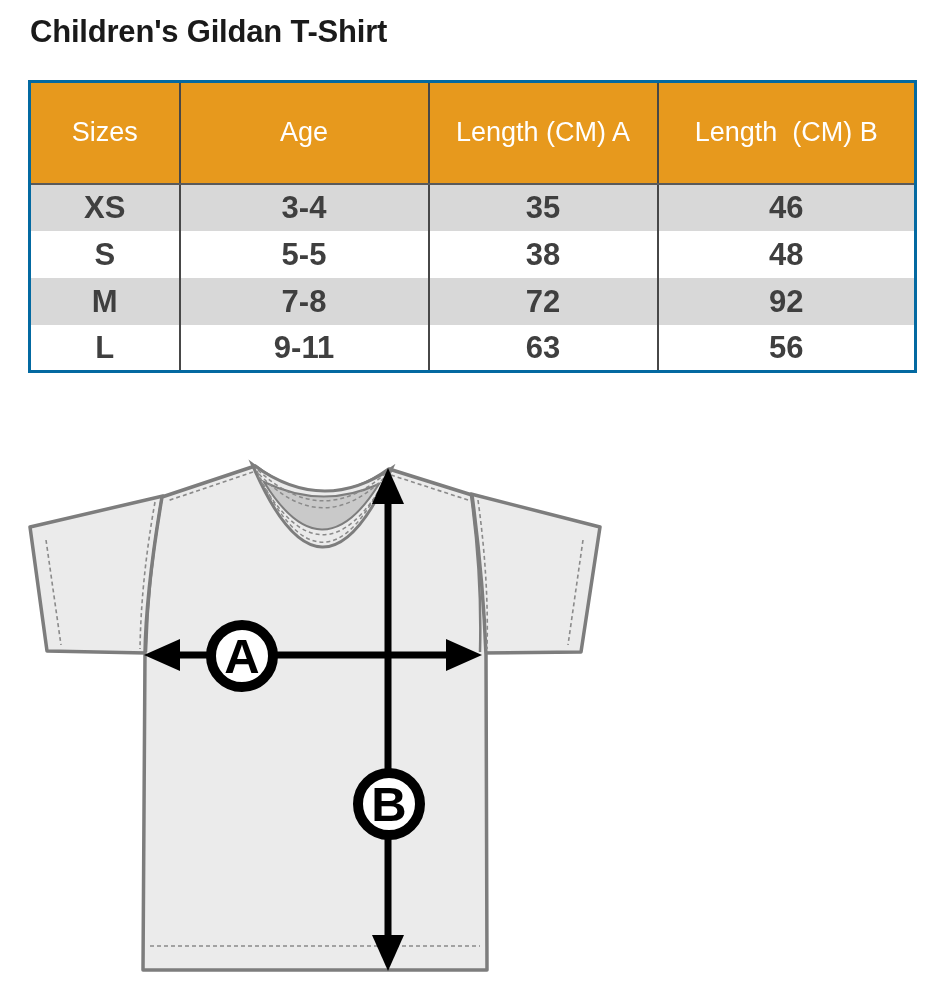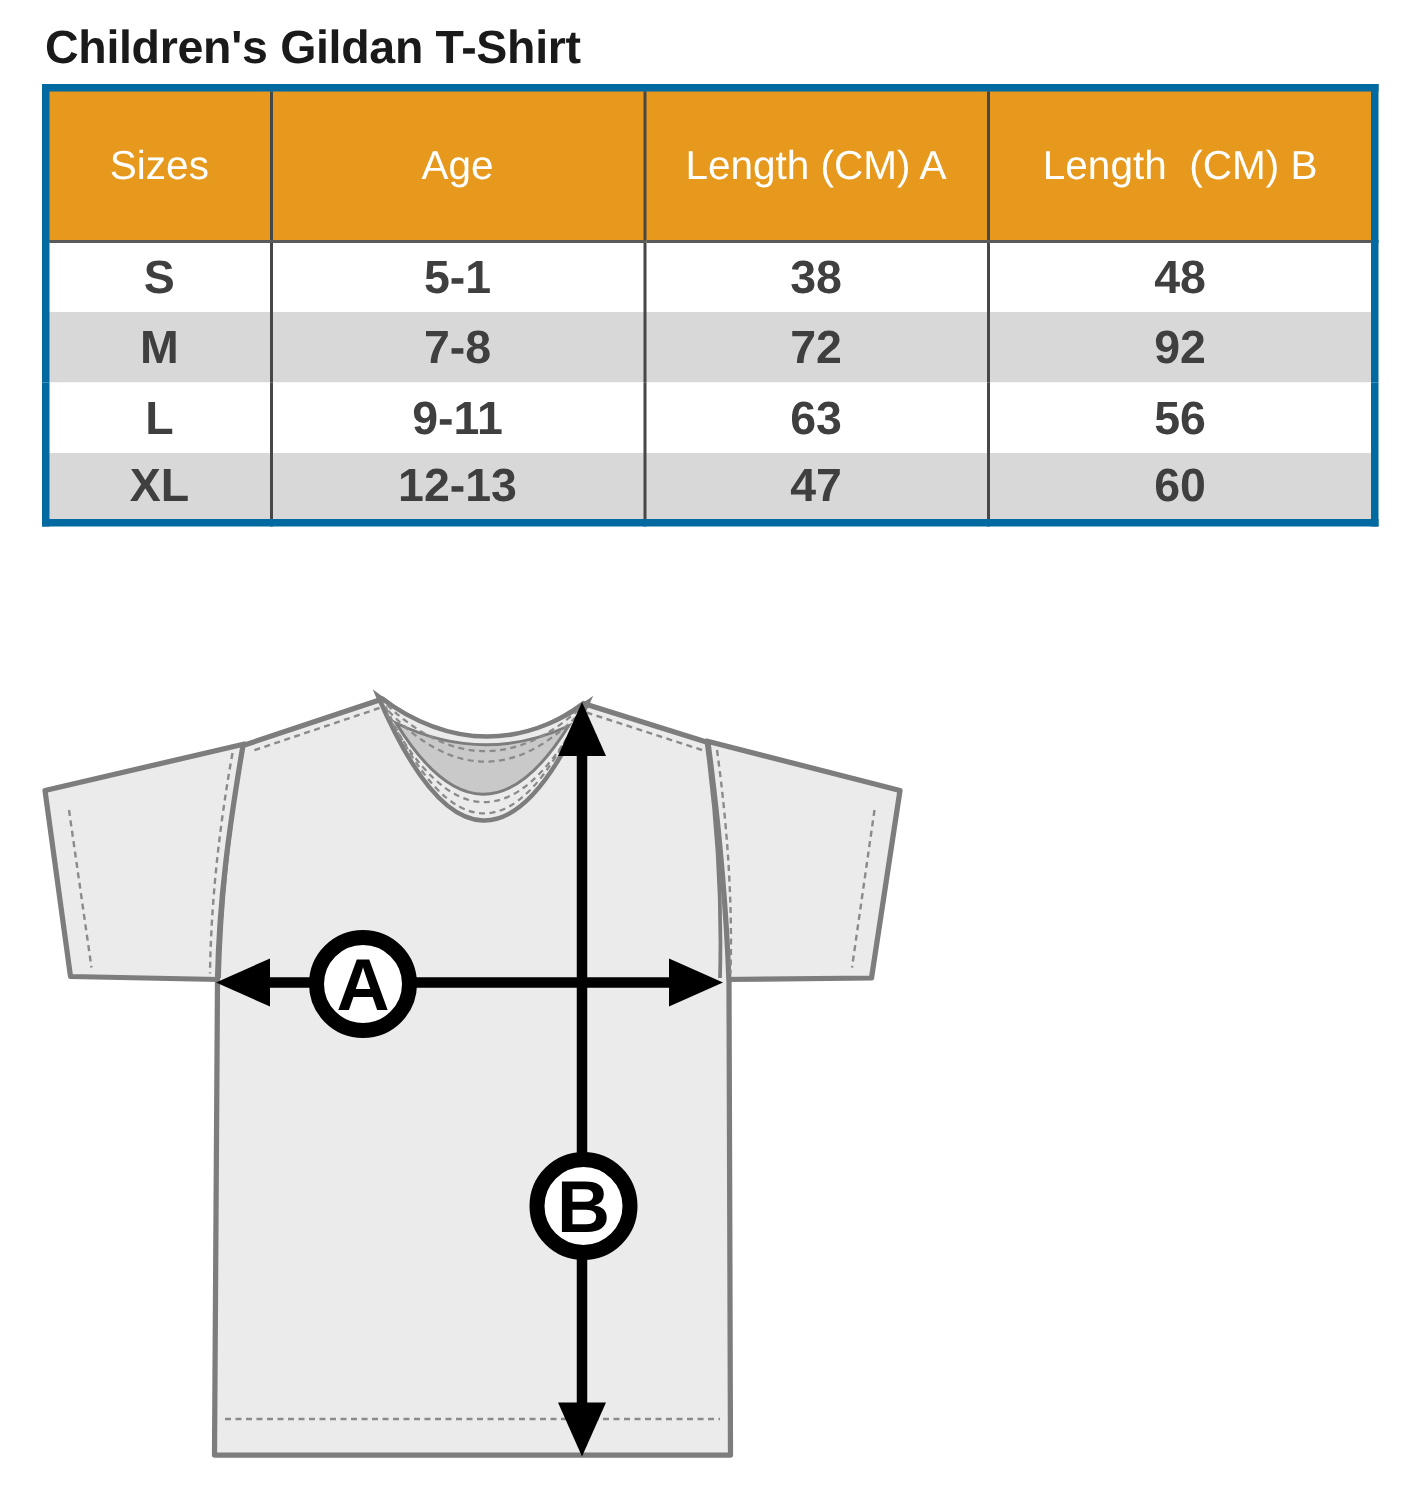--- a/index.html
+++ b/index.html
@@ -12,24 +12,24 @@
   }
   .page { position: relative; width: 940px; height: 879px; background: #ffffff; }
 
   .title {
     position: absolute; left: 30px; top: 14px;
     font-size: 31px; font-weight: 700; color: #1a1a1a;
     letter-spacing: -0.2px;
   }
 
   table.size-table {
-    position: absolute; left: 28px; top: 56px;
+    position: absolute; left: 28px; top: 80px;
     width: 886px;
     border-collapse: collapse; table-layout: fixed;
-    border: 5px solid #0369a1;
+    border: 3px solid #0369a1;
     padding-left: 16px;
   }
   .size-table col.c-sizes  { width: 150px; }
   .size-table col.c-age    { width: 249px; }
   .size-table col.c-width  { width: 229px; }
   .size-table col.c-length { width: 258px; }
 
   .size-table th {
     height: 102px;
     background: #E7991D;
@@ -73,43 +73,43 @@
     </colgroup>
     <thead>
       <tr>
         <th>Sizes</th>
         <th>Age</th>
         <th>Length (CM) A</th>
         <th>Length  (CM) B</th>
       </tr>
     </thead>
     <tbody>
+      <tr class="alt">
+        <td>XS</td>
+        <td>3-4</td>
+        <td>35</td>
+        <td>46</td>
+      </tr>
       <tr class="plain">
         <td>S</td>
-        <td>5-1</td>
+        <td>5-5</td>
         <td>38</td>
         <td>48</td>
       </tr>
       <tr class="alt">
         <td>M</td>
         <td>7-8</td>
         <td>72</td>
         <td>92</td>
       </tr>
       <tr class="plain">
         <td>L</td>
         <td>9-11</td>
         <td>63</td>
         <td>56</td>
-      </tr>
-      <tr class="alt">
-        <td>XL</td>
-        <td>12-13</td>
-        <td>47</td>
-        <td>60</td>
       </tr>
     </tbody>
   </table>
 
   <div class="diagram-wrap">
     <svg width="660" height="577" viewBox="0 430 660 577" xmlns="http://www.w3.org/2000/svg">
 
       <path d="M163,496 L30,527 L47,651 L146,653 C149,595 155,538 163,496 Z" fill="#EBEBEB" stroke="#7D7D7D" stroke-width="3.5" stroke-linejoin="round"></path>
       <path d="M471,494 L600,527 L581,652 L480,653 C477,595 473,536 471,494 Z" fill="#EBEBEB" stroke="#7D7D7D" stroke-width="3.5" stroke-linejoin="round"></path>
 

